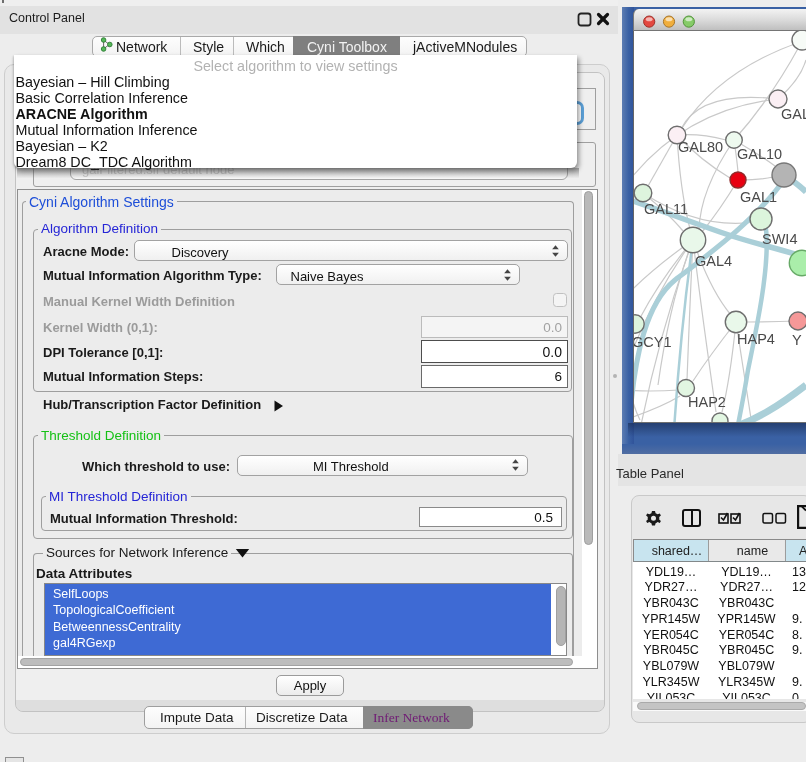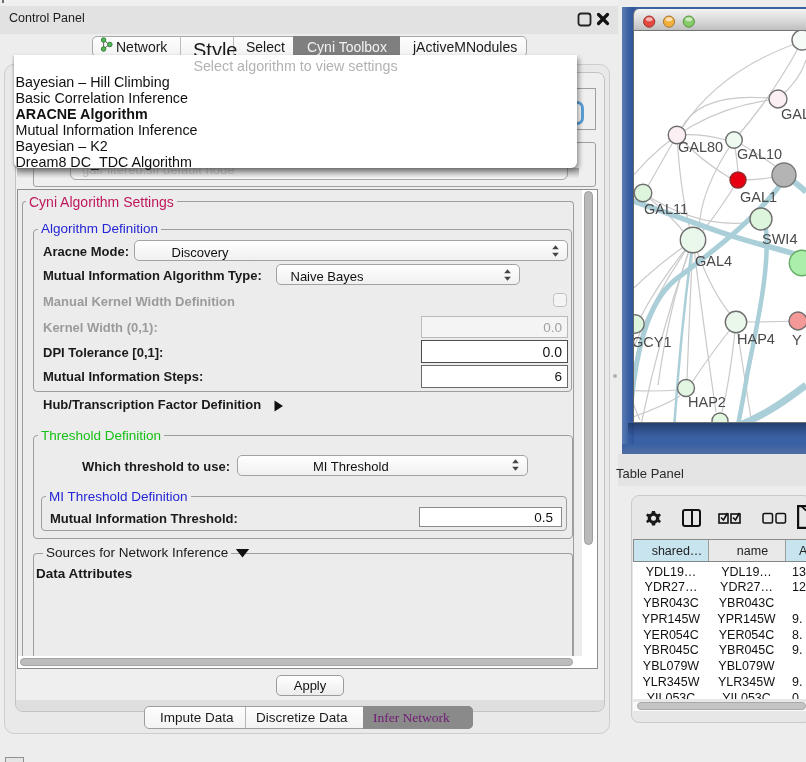--- a/index.html
+++ b/index.html
@@ -44,41 +44,41 @@
 <div class="abs" style="left:233px;top:37px;width:1px;height:19px;background:#bbb;"></div>
 <svg class="abs" style="left:100px;top:37px;" width="13" height="15" viewBox="0 0 13 15">
   <line x1="3.6" y1="3.2" x2="9.5" y2="7.5" stroke="#666" stroke-width="1"></line>
   <line x1="3.6" y1="11.8" x2="9.5" y2="7.5" stroke="#666" stroke-width="1"></line>
   <line x1="3.6" y1="3.2" x2="3.6" y2="11.8" stroke="#666" stroke-width="1"></line>
   <circle cx="3.6" cy="3" r="2.3" fill="#53b857" stroke="#2c7a33" stroke-width="0.9"></circle>
   <circle cx="3.6" cy="12" r="2.3" fill="#53b857" stroke="#2c7a33" stroke-width="0.9"></circle>
   <circle cx="9.8" cy="7.5" r="2.3" fill="#53b857" stroke="#2c7a33" stroke-width="0.9"></circle>
 </svg>
 <div class="abs" style="left:116px;top:38.5px;font-size:14px;color:#1a1a1a;">Network</div>
-<div class="abs" style="left:193px;top:38.5px;font-size:20px;color:#1a1a1a;">Style</div>
-<div class="abs" style="left:246px;top:38.5px;font-size:14px;color:#1a1a1a;">Select</div>
+<div class="abs" style="left:193px;top:38.5px;font-size:14px;color:#1a1a1a;">Style</div>
+<div class="abs" style="left:246px;top:38.5px;font-size:14px;color:#1a1a1a;">Which</div>
 <div class="abs" style="left:307px;top:38.5px;font-size:14px;color:#f2f2f2;">Cyni Toolbox</div>
 <div class="abs" style="left:413px;top:38.5px;font-size:14px;color:#1a1a1a;">jActiveMNodules</div>
 
 <div class="abs" style="left:430px;top:88px;width:166px;height:42px;border:1px solid #9f9f9f;"></div>
 <div class="abs" style="left:440px;top:100.5px;width:144px;height:24px;border:3px solid #5b9fd6;border-radius:7px;background:#fff;"></div>
 <div class="abs" style="left:33px;top:142px;width:563px;height:45px;border:1px solid #9f9f9f;border-radius:3px;"></div>
 <div class="abs" style="left:70px;top:154px;width:498px;height:26px;border:1px solid #a5a5a5;border-radius:6px;background:#f6f6f6;"></div>
 <div class="abs" style="left:82px;top:162px;font-size:13px;color:#c9c9c9;">galFiltered.sif default node</div>
 
 <div class="abs" style="left:17px;top:189px;width:581px;height:480px;border:1px solid #8e8e8e;background:#ececec;"></div>
 
 <div class="abs" style="left:582px;top:190px;width:15px;height:466px;background:#ffffff;"></div>
 <div class="abs" style="left:584px;top:191px;width:9px;height:354px;background:#b9b9b9;border:1px solid #9f9f9f;border-radius:5px;"></div>
 
 <div class="abs" style="left:18px;top:656px;width:579px;height:12px;background:#ffffff;"></div>
 <div class="abs" style="left:20px;top:658px;width:553px;height:8px;background:#bdbdbd;border:1px solid #a3a3a3;border-radius:4px;"></div>
 
 <div class="grp" style="left:21.5px;top:201px;width:552px;height:455px;border-radius:4px 4px 0 0;border-bottom:none;"></div>
-<div class="gtitle" style="left:26px;top:195px;color:#be185d;font-size:14px;line-height:14px;">Cyni Algorithm Settings</div>
+<div class="gtitle" style="left:26px;top:195px;color:#1d4ed8;font-size:14px;line-height:14px;">Cyni Algorithm Settings</div>
 
 <div class="grp" style="left:33px;top:229px;width:539px;height:163px;"></div>
 <div class="gtitle" style="left:38px;top:222px;color:#2525d6;font-size:13.5px;line-height:13.5px;">Algorithm Definition</div>
 
 <div class="lbl" style="left:43px;top:244px;">Aracne Mode:</div>
 <div class="combo" style="left:134px;top:240px;width:434px;height:21px;">
       <span class="ct" style="left:36.5px;">Discovery</span>
   <svg class="updn" viewBox="0 0 9 14">
         <path d="M1.2 5.2 L4.5 1.2 L7.8 5.2 Z" fill="#444"></path>
         <path d="M1.2 8.8 L4.5 12.8 L7.8 8.8 Z" fill="#444"></path>
@@ -127,20 +127,25 @@
 <div class="inp" style="left:419px;top:507px;width:143px;height:20px;border:1px solid #8a8a8a;font-size:13.5px;">
       <span style="right:8px;">0.5</span>
     </div>
 
 <div class="grp" style="left:33px;top:552.5px;width:540px;height:103px;border-bottom:none;border-radius:4px 4px 0 0;"></div>
 <div class="gtitle" style="left:43px;top:546px;color:#1a1a1a;font-size:13.5px;line-height:13.5px;">Sources for Network Inference</div>
 <svg class="abs" style="left:235px;top:547.5px;" width="15" height="10" viewBox="0 0 13 9">
       <path d="M0.5 1 L12.5 1 L6.5 8.5 Z" fill="#111"></path>
     </svg>
 <div class="lbl" style="left:36px;top:566px;font-size:13.5px;">Data Attributes</div>
+<div class="abs" style="left:44px;top:583px;width:523px;height:72.5px;border:1px solid #888;background:#fff;overflow:hidden;">
+  <div class="abs" style="left:0;top:0;width:506px;height:72px;background:#3e6ad4;"></div>
+  <div class="abs" style="left:8px;top:2px;font-size:12.5px;color:#fff;line-height:16.4px;">SelfLoops<br>TopologicalCoefficient<br>BetweennessCentrality<br>gal4RGexp</div>
+  <div class="abs" style="left:511px;top:2px;width:10px;height:60px;background:#b5b5b5;border:1px solid #a0a0a0;border-radius:5px;"></div>
+</div>
 
 <div class="abs" style="left:16px;top:700px;width:588px;height:11px;background:#dedede;border-radius:0 0 7px 7px;"></div>
 <div class="abs" style="left:270px;top:675px;width:68px;height:21px;background:linear-gradient(#ffffff,#ececec);border:1px solid #9b9b9b;border-radius:5px;text-align:center;font-size:13px;color:#111;line-height:19px;margin-left:6px;">Apply</div>
 
 <div class="abs" style="left:144px;top:706px;width:329px;height:23px;background:linear-gradient(#fdfdfd,#f3f3f3);border:1px solid #9e9e9e;border-radius:5px;"></div>
 <div class="abs" style="left:363px;top:706px;width:110px;height:23px;background:#8a8a8a;border-radius:0 5px 5px 0;"></div>
 <div class="abs" style="left:245px;top:707px;width:1px;height:21px;background:#b5b5b5;"></div>
 <div class="abs" style="left:160px;top:710px;font-size:13.5px;color:#1a1a1a;">Impute Data</div>
 <div class="abs" style="left:256px;top:710px;font-size:13.5px;color:#1a1a1a;">Discretize Data</div>
 <div class="abs" style="left:373px;top:710px;font-size:13.5px;color:#701a75;font-family:Liberation Serif, serif;">Infer Network</div>

